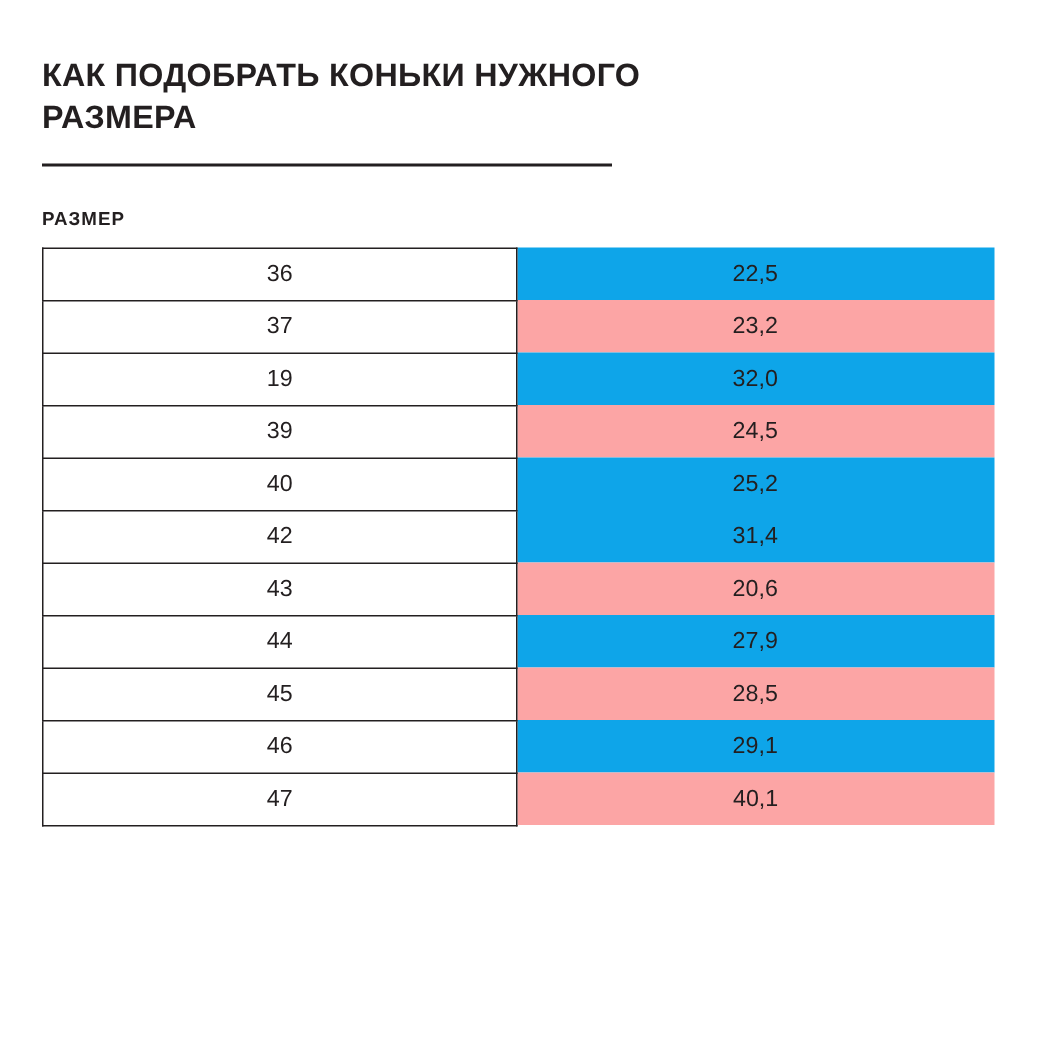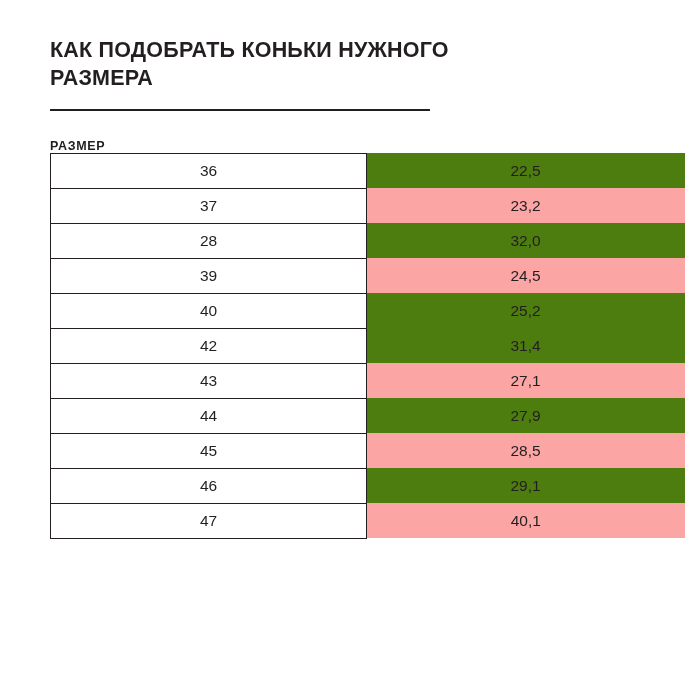--- a/index.html
+++ b/index.html
@@ -12,21 +12,21 @@
     background: #ffffff;
     font-family: "Liberation Sans", sans-serif;
     color: #231f20;
     overflow: hidden;
   }
   .page {
     position: relative;
     width: 604px;
     height: 700px;
     box-sizing: border-box;
-    padding: 36px 34px 0 50px;
+    padding: 36px 34px 0 28px;
   }
   .title {
     font-size: 21.5px;
     font-weight: bold;
     letter-spacing: 0.2px;
     line-height: 1.32;
     text-transform: uppercase;
     color: #231f20;
     margin: 0;
     max-width: 430px;
@@ -47,20 +47,21 @@
     color: #231f20;
   }
   .col-headers .h-left {
     width: 315px;
     flex: 0 0 315px;
   }
   .col-headers .h-right {
     flex: 1 1 auto;
   }
   .table {
+    margin-top: 12px;
     width: 632px;
     border-collapse: collapse;
     table-layout: fixed;
   }
   .table td {
     height: 34px;
     padding: 0;
     font-size: 15.5px;
     text-align: center;
     color: #231f20;
@@ -68,21 +69,21 @@
   }
   .table td.size-cell {
     width: 315px;
     border: 1.6px solid #231f20;
     background: #ffffff;
   }
   .table td.len-cell {
     width: 317px;
     border: none;
   }
-  .shade-dark { background: #4d7c0f; }
+  .shade-dark { background: #0ea5e9; }
   .shade-light { background: #fca5a5; }
 </style>
 </head>
 <body>
 
 <div class="page">
 
   <h1 class="title">Как подобрать коньки нужного размера</h1>
   <div class="title-rule"></div>
 
@@ -94,38 +95,38 @@
     <tbody>
       <tr>
         <td class="size-cell">36</td>
         <td class="len-cell shade-dark">22,5</td>
       </tr>
       <tr>
         <td class="size-cell">37</td>
         <td class="len-cell shade-light">23,2</td>
       </tr>
       <tr>
-        <td class="size-cell">28</td>
+        <td class="size-cell">19</td>
         <td class="len-cell shade-dark">32,0</td>
       </tr>
       <tr>
         <td class="size-cell">39</td>
         <td class="len-cell shade-light">24,5</td>
       </tr>
       <tr>
         <td class="size-cell">40</td>
         <td class="len-cell shade-dark">25,2</td>
       </tr>
       <tr>
         <td class="size-cell">42</td>
         <td class="len-cell shade-dark">31,4</td>
       </tr>
       <tr>
         <td class="size-cell">43</td>
-        <td class="len-cell shade-light">27,1</td>
+        <td class="len-cell shade-light">20,6</td>
       </tr>
       <tr>
         <td class="size-cell">44</td>
         <td class="len-cell shade-dark">27,9</td>
       </tr>
       <tr>
         <td class="size-cell">45</td>
         <td class="len-cell shade-light">28,5</td>
       </tr>
       <tr>

